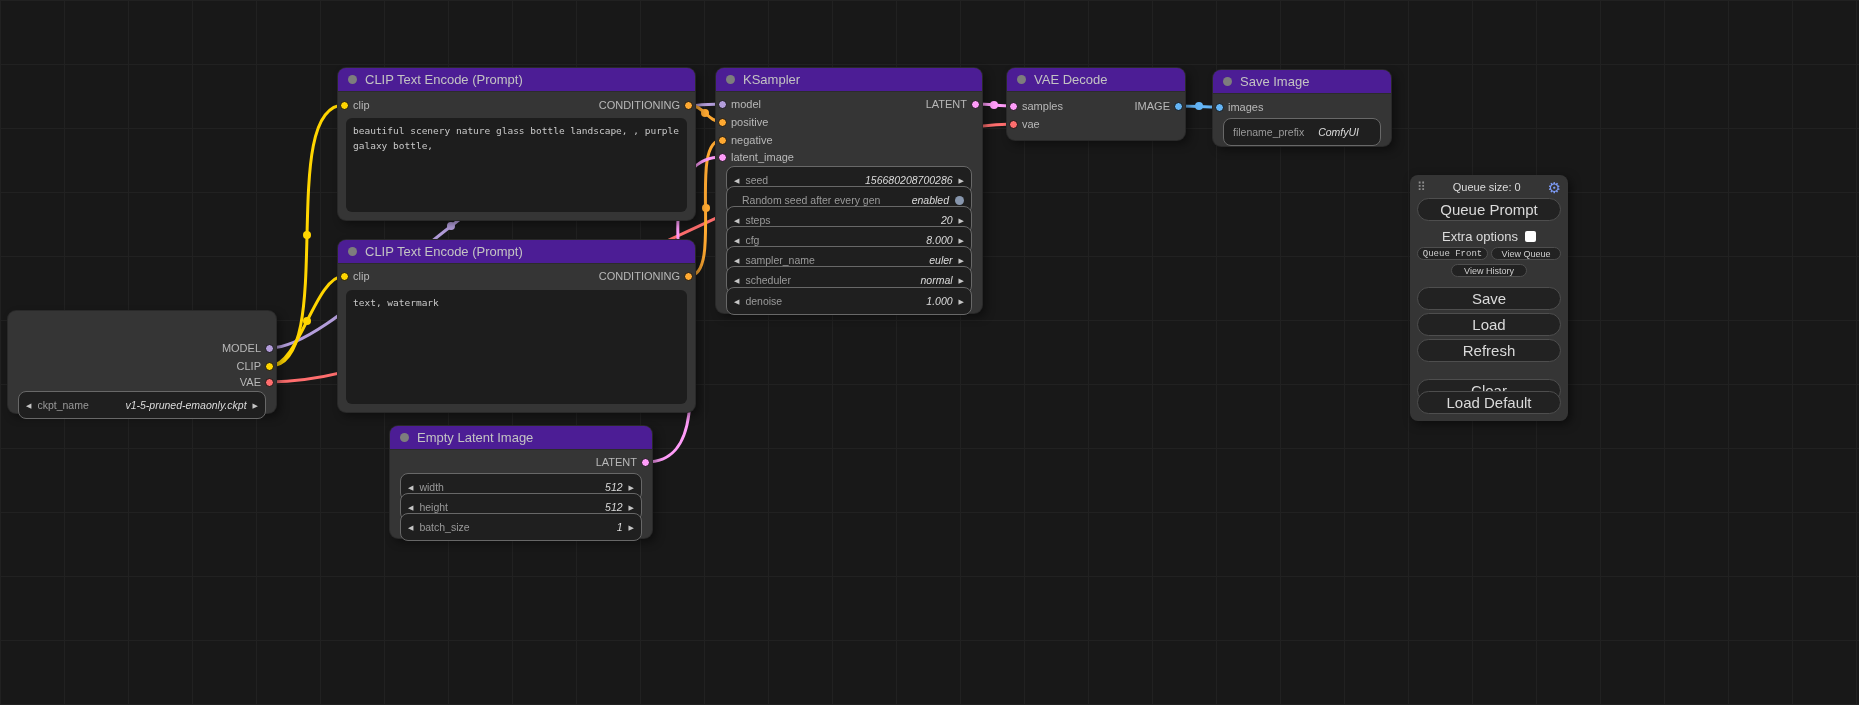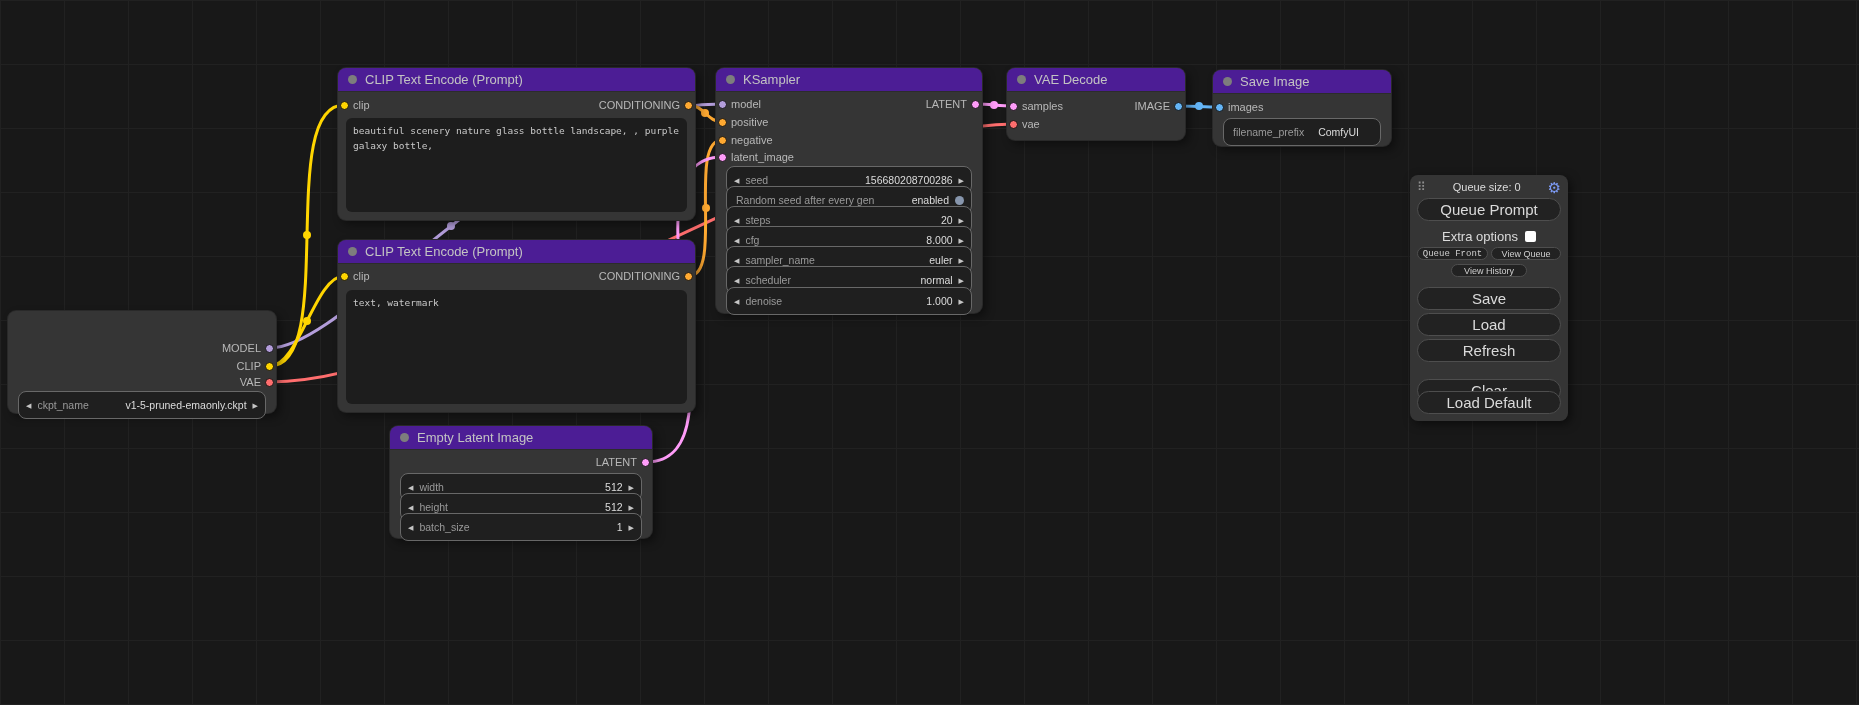--- a/index.html
+++ b/index.html
@@ -32,21 +32,21 @@
   .sdot.in  { left:2px; }
   .sdot.out { right:2px; }
   .slabel-out { position:absolute; right:15px; top:0; line-height:14px; }
   .widget {
     position:absolute; left:10px; right:10px; height:28px; background:#1f1f1f;
     border:1px solid #686868; border-radius:8px; display:flex; align-items:center;
     padding:0 7px; font-size:10.5px; color:#9a9a9a;
   }
   .arrow { font-size:7px; color:#c5c5c5; line-height:1; }
   .wlabel { margin-left:6px; white-space:nowrap; }
-  .wvalue { margin-left:auto; margin-right:6px; color:#dcdcdc; white-space:nowrap; }
+  .wvalue { margin-left:auto; margin-right:6px; color:#dcdcdc; white-space:nowrap;font-style:italic; }
   .knob { width:9px; height:9px; border-radius:50%; flex:none; }
   .prompt {
     position:absolute; left:8px; right:8px; background:#1d1d1d; border-radius:6px;
     font-family:"DejaVu Sans Mono", monospace; font-size:9.5px; line-height:15px;
     color:#c9c9c9; padding:5px 7px; white-space:pre-wrap; overflow:hidden;
   }
   
   .panel {
     position:absolute; left:1410px; top:175px; width:158px; height:246px;
     background:#353535; border-radius:8px; z-index:3; box-shadow:3px 3px 10px rgba(0,0,0,.5);
@@ -195,21 +195,21 @@
       <span class="sdot in" style="background: rgb(255, 156, 249);"></span>
       <span class="sin-label">latent_image</span>
     </div>
     <div class="widget" style="top:98px;">
       <span class="arrow">◀</span>
       <span class="wlabel">seed</span>
       <span class="wvalue">156680208700286</span>
       <span class="arrow">▶</span>
     </div>
     <div class="widget" style="top:118px;">
-      <span class="wlabel" style="margin-left:2px">Random seed after every gen</span>
+      <span class="wlabel" style="margin-left:8px">Random seed after every gen</span>
       <span class="wvalue">enabled</span>
       <span class="knob" style="background: rgb(135, 150, 173);"></span>
     </div>
     <div class="widget" style="top:138px;">
       <span class="arrow">◀</span>
       <span class="wlabel">steps</span>
       <span class="wvalue">20</span>
       <span class="arrow">▶</span>
     </div>
     <div class="widget" style="top:158px;">

